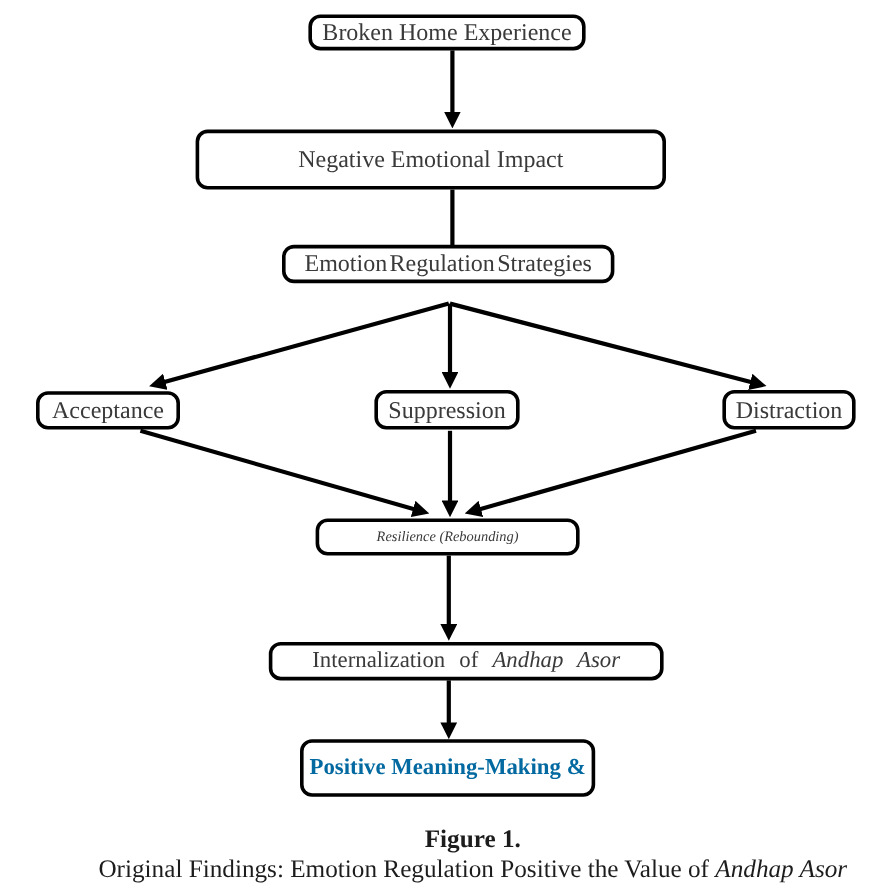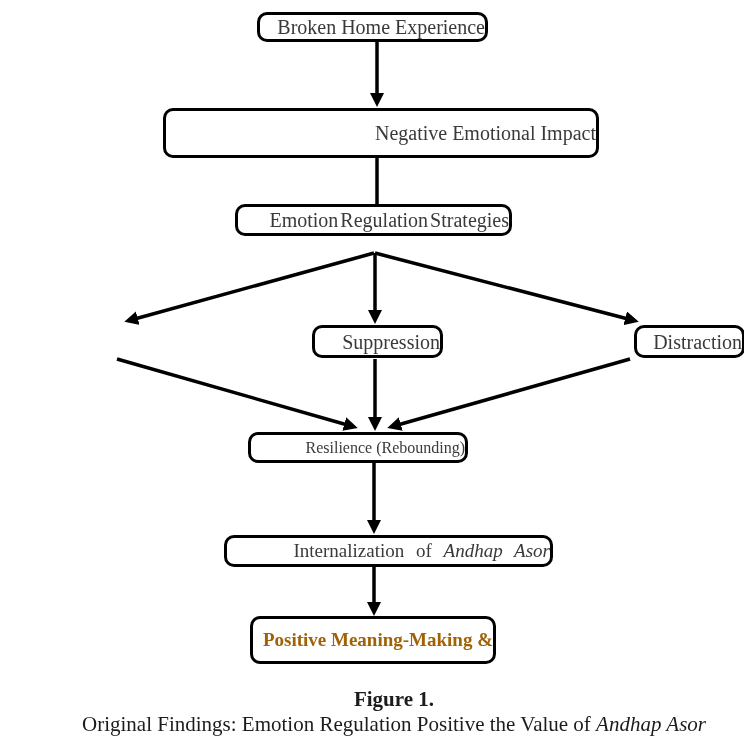--- a/index.html
+++ b/index.html
@@ -18,39 +18,39 @@
     z-index: 1;
   }
   .node {
     position: absolute;
     box-sizing: border-box;
     background: #ffffff;
     border: 3px solid #000000;
     border-radius: 10px;
     display: flex;
     flex-direction: column;
-    align-items: flex-end;
+    align-items: center;
     justify-content: center;
     text-align: center;
     color: #3a3a3a;
     z-index: 2;
     line-height: 1.1;
   }
   #node-broken-home     { left: 257px; top: 12px;  width: 231px; height: 30px; font-size: 20px; }
-  #node-negative-impact { left: 163px; top: 108px; width: 436px; height: 50px; }
+  #node-negative-impact { left: 163px; top: 108px; width: 392px; height: 50px; }
   #node-negative-impact .line1 { font-size: 20px; }
   #node-negative-impact .line2 { font-size: 18px; word-spacing: 7px; }
   #node-strategies      { left: 235px; top: 204px; width: 277px; height: 32px; font-size: 20px; word-spacing: -3px; }
   #node-acceptance      { left: 30px;  top: 326px; width: 120px; height: 32px; font-size: 20px; }
-  #node-suppression     { left: 312px; top: 325px; width: 131px; height: 33px; font-size: 20px; }
-  #node-distraction     { left: 602px; top: 325px; width: 111px; height: 33px; font-size: 20px; margin-left: 32px; }
-  #node-resilience      { left: 248px; top: 432px; width: 220px; height: 31px; font-size: 16px; }
+  #node-suppression     { left: 312px; top: 325px; width: 121px; height: 33px; font-size: 20px; }
+  #node-distraction     { left: 602px; top: 325px; width: 111px; height: 33px; font-size: 20px; }
+  #node-resilience      { left: 263px; top: 432px; width: 220px; height: 31px; font-size: 12px; font-style: italic; }
   #node-internalization { left: 208px; top: 535px; width: 329px; height: 32px; font-size: 19px; word-spacing: 7px; margin-left: 16px; }
   #node-positive        { left: 250px; top: 616px; width: 246px; height: 48px; font-size: 19px;
-                          font-weight: bold; color: #a16207; line-height: 1.15; }
+                          font-weight: bold; color: #0369a1; line-height: 1.15; }
   .caption {
     position: absolute;
     left: 22px;
     top: 687px;
     width: 744px;
     text-align: center;
     color: #1c1c1c;
     z-index: 2;
   }
   .caption .fig-label { font-weight: bold; font-size: 21px; line-height: 24px; }
@@ -85,20 +85,23 @@
   </div>
 
   <div class="node" id="node-negative-impact">
     <span class="line1">Negative Emotional Impact</span>
   </div>
 
   <div class="node" id="node-strategies">
     <span>Emotion Regulation Strategies</span>
   </div>
 
+  <div class="node" id="node-acceptance">
+    <span>Acceptance</span>
+  </div>
 
   <div class="node" id="node-suppression">
     <span>Suppression</span>
   </div>
 
   <div class="node" id="node-distraction">
     <span>Distraction</span>
   </div>
 
   <div class="node" id="node-resilience">

